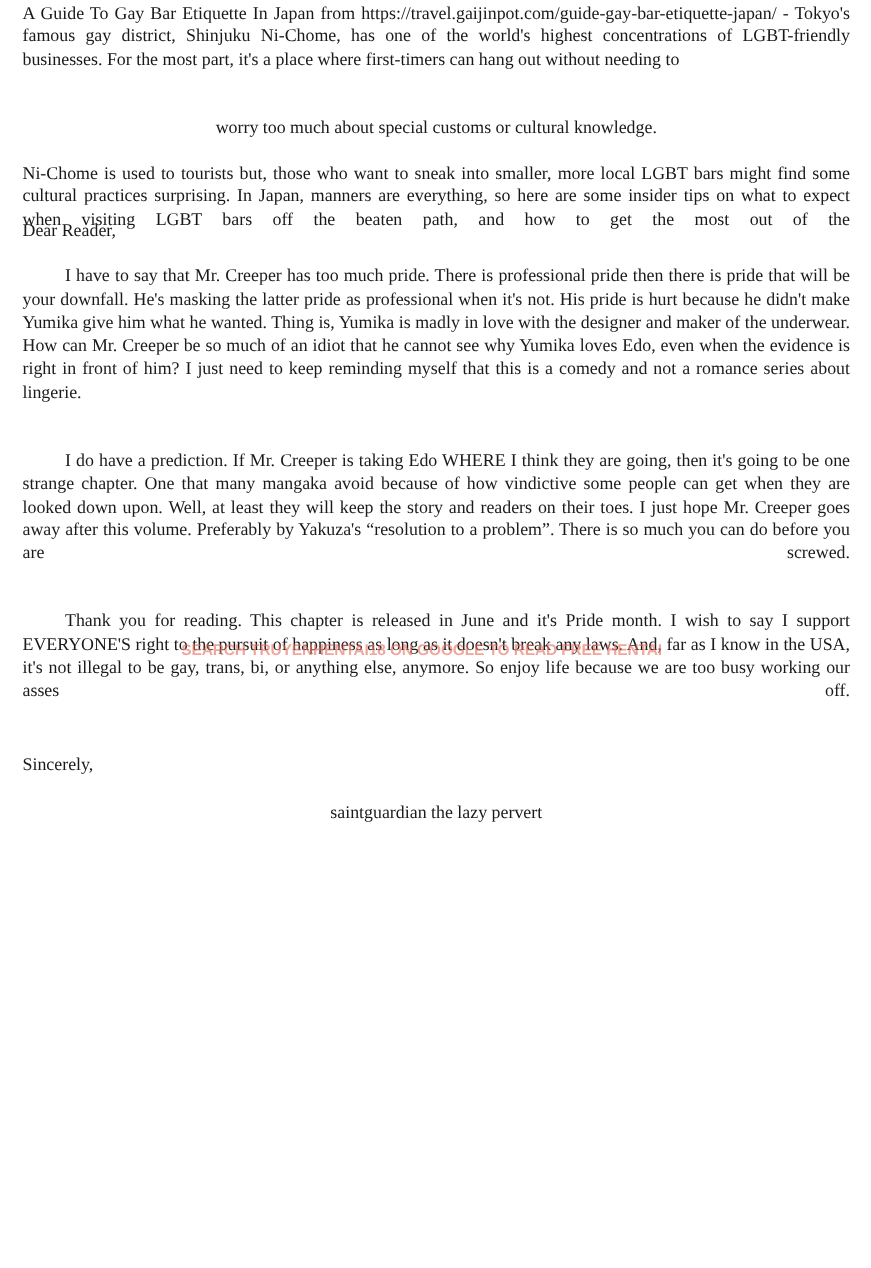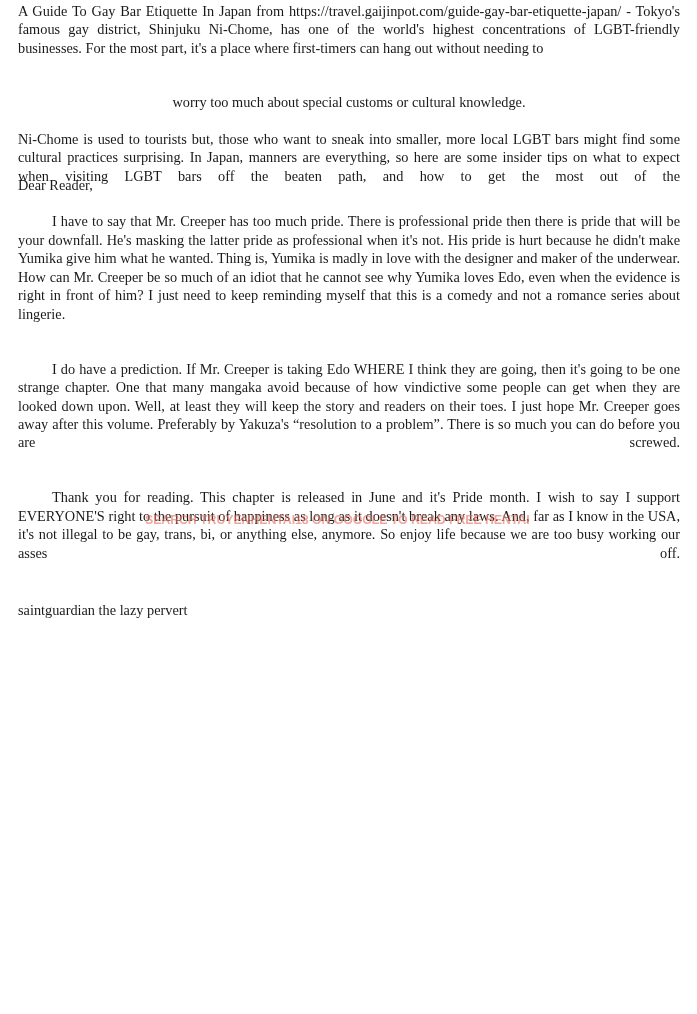--- a/index.html
+++ b/index.html
@@ -80,21 +80,21 @@
     display: inline-block;
     width: 100%;
   }
   .closing {
     margin: 22px 0 0 0;
     text-align: left;
     text-indent: 0;
   }
   .signature {
     margin: 20px 0 0 0;
-    text-align: left;
+    text-align: center;
     text-indent: 0;
   }
   .watermark {
     position: absolute;
     left: 145px;
     top: 514px;
     width: 412px;
     font-family: "Liberation Sans", "DejaVu Sans", sans-serif;
     font-weight: bold;
     font-size: 12.4px;
@@ -117,18 +117,19 @@
   <div class="header-block">
     <p class="header-para-1"><span>A Guide To Gay Bar Etiquette In Japan from https://travel.gaijinpot.com/guide-gay-bar-etiquette-japan/ - Tokyo's famous gay district, Shinjuku Ni-Chome, has one of the world's highest concentrations of LGBT-friendly businesses. For the most part, it's a place where first-timers can hang out without needing to</span><span class="hdr-last-center">worry too much about special customs or cultural knowledge.</span></p>
     <p class="header-para-2"><span>Ni-Chome is used to tourists but, those who want to sneak into smaller, more local LGBT bars might find some cultural practices surprising. In Japan, manners are everything, so here are some insider tips on what to expect when visiting LGBT bars off the beaten path, and how to get the most out of the</span></p>
   </div>
 
   <div class="body-block">
     <p class="salutation">Dear Reader,</p>
     <p class="para">I have to say that Mr. Creeper has too much pride.  There is professional pride then there is pride that will be your downfall.  He's masking the latter pride as professional when it's not.  His pride is hurt because he didn't make Yumika give him what he wanted.  Thing is, Yumika is madly in love with the designer and maker of the underwear.  How can Mr. Creeper be so much of an idiot that he cannot see why Yumika loves Edo, even when the evidence is right in front of him? I just need to keep reminding myself that this is a comedy and not a romance series about lingerie.</p>
     <p class="para">I do have a prediction.  If Mr. Creeper is taking Edo WHERE I think they are going, then it's going to be one strange chapter.  One that many mangaka avoid because of how vindictive some people can get when they are looked down upon.  Well, at least they will keep the story and readers on their toes.  I just hope Mr. Creeper goes away after this volume.  Preferably by Yakuza's “resolution to a problem”. There is so much you can do before you are screwed.</p>
     <p class="para">Thank you for reading.  This chapter is released in June and it's Pride month.  I wish to say I support EVERYONE'S right to the pursuit of happiness as long as it doesn't break any laws.  And, far as I know in the USA, it's not illegal to be gay, trans, bi, or anything else, anymore.  So enjoy life because we are too busy working our asses off.</p>
+    <p class="closing">Sincerely,</p>
     <p class="signature">saintguardian the lazy pervert</p>
   </div>
 
   <div class="watermark">SEARCH TRUYENHENTAI18 ON GOOGLE TO READ FREE HENTAI</div>
 
 </div>
 
 </body></html>

